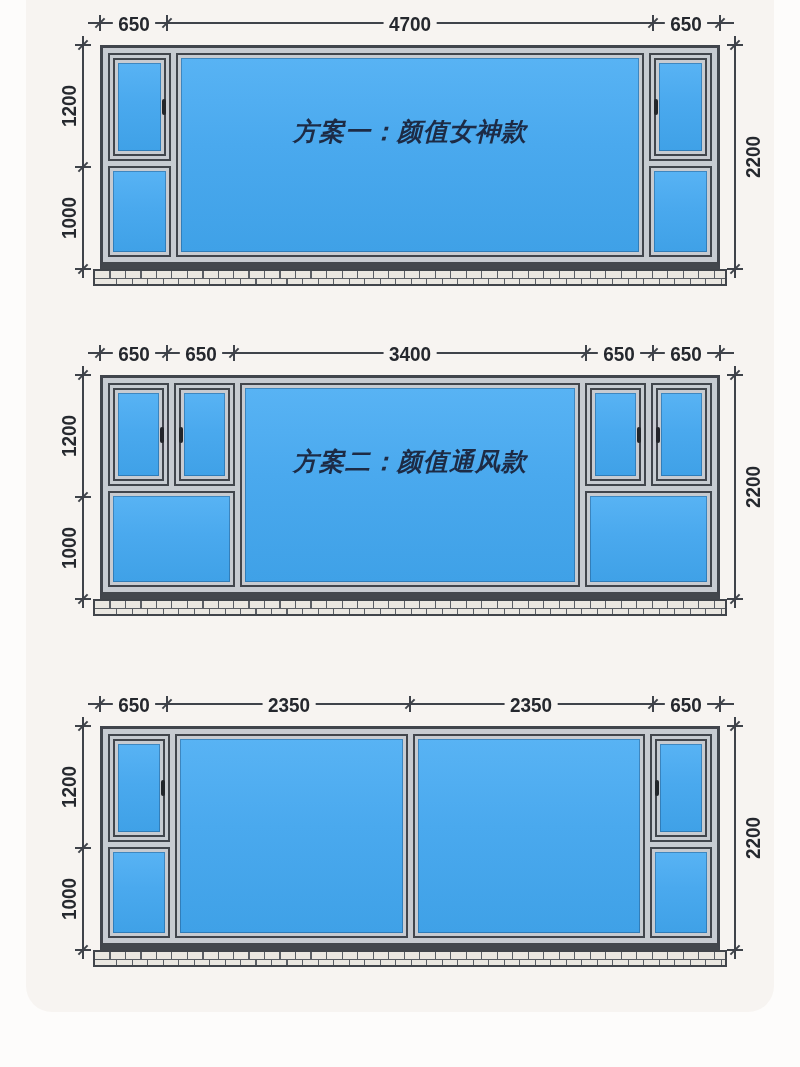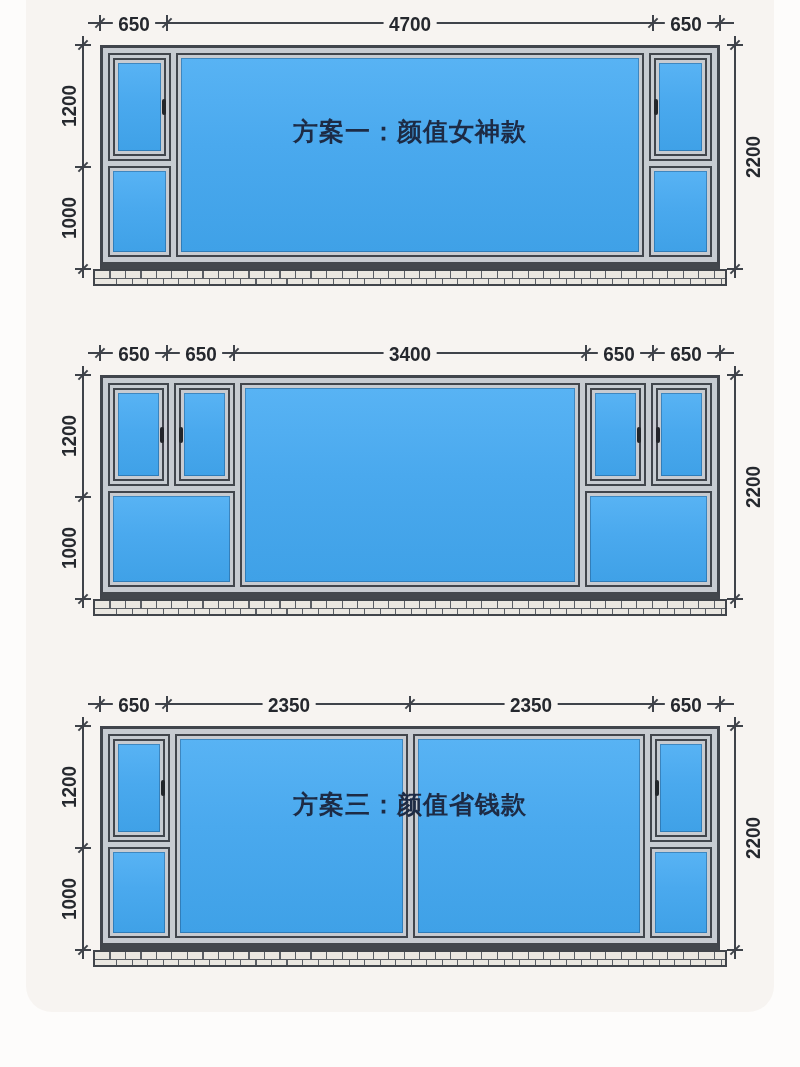--- a/index.html
+++ b/index.html
@@ -37,21 +37,21 @@
   .vtick::after{content:"";position:absolute;left:50%;top:50%;width:2px;height:13px;
     background:#3f434a;transform:translate(-50%,-50%) rotate(45deg);}
   .vlabel{position:absolute;transform:translate(-50%,-50%) rotate(-90deg) scaleX(.9);
     font-size:21px;font-weight:bold;color:#25282e;line-height:1;white-space:nowrap;font-style:normal;}
   .vleft .vlabel{left:10px;}
   .vright .vlabel{left:26px;}
 
   
   .win{position:absolute;left:88px;top:33px;width:620px;height:224px;box-sizing:border-box;
     display:flex;gap:5px;padding:5px;background:#c7cbd1;
-    border:3px solid #41454c;border-bottom:7px solid #43474d;}
+    border:3px solid #41454c;border-bottom:7px solid #43474d;font-style:italic;}
   .col,.group{display:flex;flex-direction:column;gap:5px;}
   .row{display:flex;gap:5px;}
   .cell{position:relative;display:flex;box-sizing:border-box;
     border:2px solid #41454c;background:#c7cbd1;padding:3px;}
   .glass{flex:1;background:linear-gradient(180deg,#58b3f4 0%,#4aa9ee 45%,#3fa1e7 100%);
     box-shadow:inset 0 0 0 1px rgba(25,70,115,.4);}
   .sash{flex:1;position:relative;display:flex;box-sizing:border-box;
     border:2px solid #41454c;background:#c7cbd1;padding:3px;}
   .handle{position:absolute;top:50%;width:4px;height:16px;background:#22252a;
     border-radius:2px;transform:translateY(-50%);z-index:2;}
@@ -201,20 +201,21 @@
             <div class="sash">
               <i class="glass"></i>
               <i class="handle hl"></i>
             </div>
           </div>
         </div>
         <div class="cell" style="flex:1000 1 0;">
           <i class="glass"></i>
         </div>
       </div>
+      <h2 class="ptitle" style="top:39%;">方案二：颜值通风款</h2>
     </div>
 
     <div class="sill"></div>
   </section>
 
   <section class="plan" style="top:693px;">
     <div class="dimrow">
       <i class="dline"></i>
       <i class="htick" style="left:0%"></i>
       <i class="htick" style="left:10.833%"></i>
@@ -265,18 +266,17 @@
         <div class="cell" style="flex:1200 1 0;">
           <div class="sash">
             <i class="glass"></i>
             <i class="handle hl"></i>
           </div>
         </div>
         <div class="cell" style="flex:1000 1 0;">
           <i class="glass"></i>
         </div>
       </div>
-      <h2 class="ptitle" style="top:35%;">方案三：颜值省钱款</h2>
     </div>
 
     <div class="sill"></div>
   </section>
 </div>
 
 </body></html>

